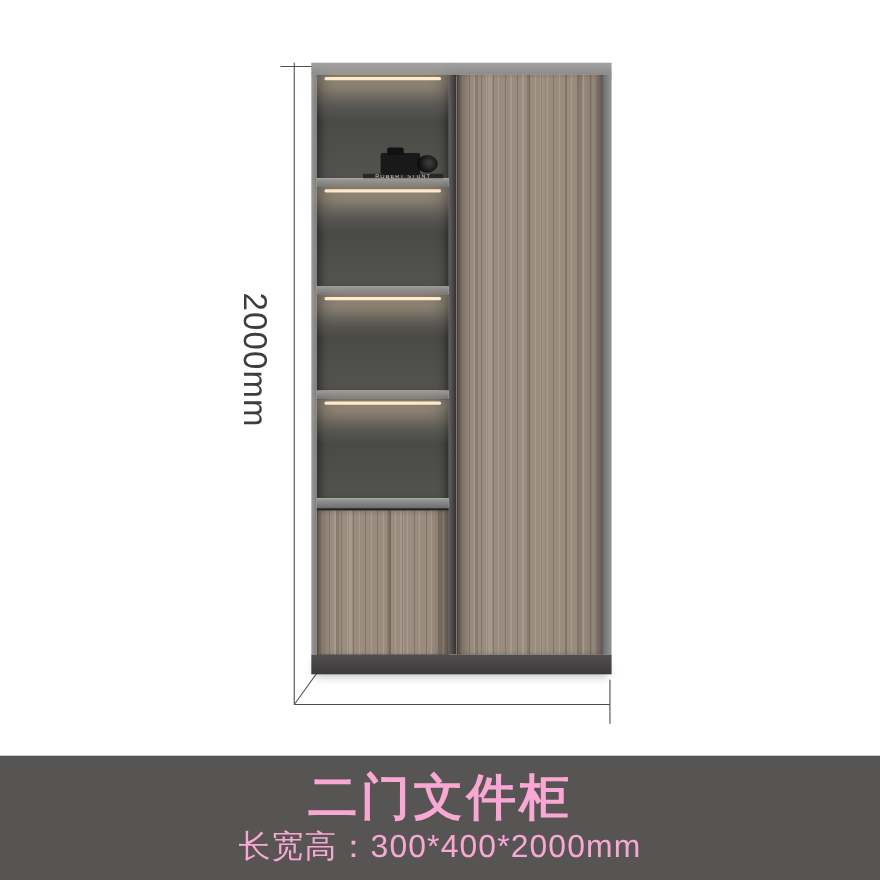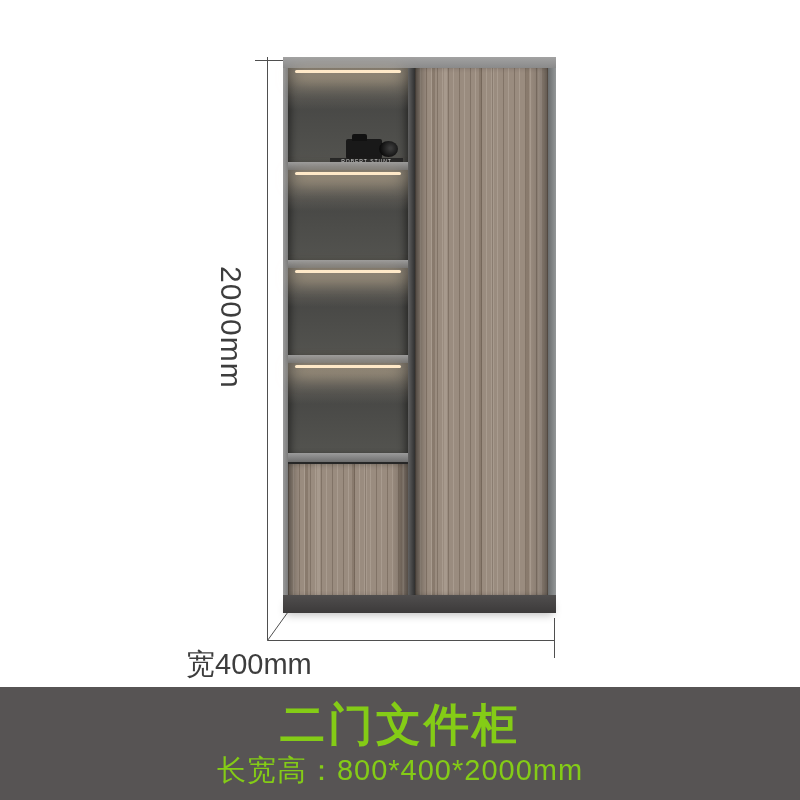--- a/index.html
+++ b/index.html
@@ -70,41 +70,40 @@
   .strap{top:6px;width:22px;height:46px;border:4px solid #ad5c2b;border-top:none;border-radius:0 0 12px 12px;box-sizing:border-box;}
   #strap-1{left:5px;} #strap-2{left:34px;}
   .strap-tail{width:4px;height:11px;background:#b5622f;top:-1px;border-radius:2px;}
   #tail-1{left:4px;transform:rotate(-14deg);} #tail-2{left:24px;transform:rotate(12deg);}
   #tail-3{left:33px;transform:rotate(-12deg);} #tail-4{left:53px;transform:rotate(14deg);}
   .pages{top:22px;width:18px;height:26px;background:#f5f5f2;
     clip-path:polygon(0% 100%,8% 30%,26% 80%,44% 5%,60% 78%,82% 22%,100% 100%);}
   #pages-1{left:7px;} #pages-2{left:36px;}
   
   #banner{position:absolute;left:0;top:687px;width:800px;height:113px;background:#575454;
-    display:flex;flex-direction:column;align-items:center;justify-content:center;gap:9px;color:#84cc16;}
+    display:flex;flex-direction:column;align-items:center;justify-content:center;gap:9px;color:#f9a8d4;}
   #banner-title{font-size:45px;font-weight:700;letter-spacing:3px;line-height:1;}
   #banner-subtitle{font-size:29px;font-weight:400;letter-spacing:1px;line-height:1;}
 </style>
 </head>
 <body>
 
 <div id="canvas">
 
   <svg id="dim-svg" viewBox="0 0 800 800">
     <g stroke="#4f4f4f" stroke-width="1">
       <line x1="267.5" y1="57" x2="267.5" y2="640.5"></line>
       <line x1="255" y1="60.5" x2="288" y2="60.5"></line>
       <line x1="267.5" y1="640.5" x2="554.5" y2="640.5"></line>
       <line x1="554.5" y1="618" x2="554.5" y2="658"></line>
       <line x1="267.5" y1="640.5" x2="288" y2="612"></line>
     </g>
   </svg>
 
   <div id="dim-height" class="dim-label">2000mm</div>
-  <div id="dim-depth" class="dim-label">宽400mm</div>
 
   <div id="cabinet">
     <div id="top-face" class="abs"></div>
     <div id="left-stile" class="abs"></div>
 
     <div id="comp-1" class="abs compartment">
       <div id="book-bottom" class="abs">H G M A</div>
       <div id="book-top" class="abs">ROBERT STUNT</div>
       <div id="camera-body" class="abs"></div>
       <div id="camera-hump" class="abs"></div>
@@ -143,16 +142,16 @@
 
     <div id="left-door" class="abs wood"></div>
     <div id="divider" class="abs"></div>
     <div id="right-door" class="abs wood"></div>
     <div id="right-stile" class="abs"></div>
     <div id="base" class="abs"></div>
   </div>
 
   <div id="banner">
     <div id="banner-title">二门文件柜</div>
-    <div id="banner-subtitle">长宽高：800*400*2000mm</div>
+    <div id="banner-subtitle">长宽高：300*400*2000mm</div>
   </div>
 
 </div>
 
 </body></html>

